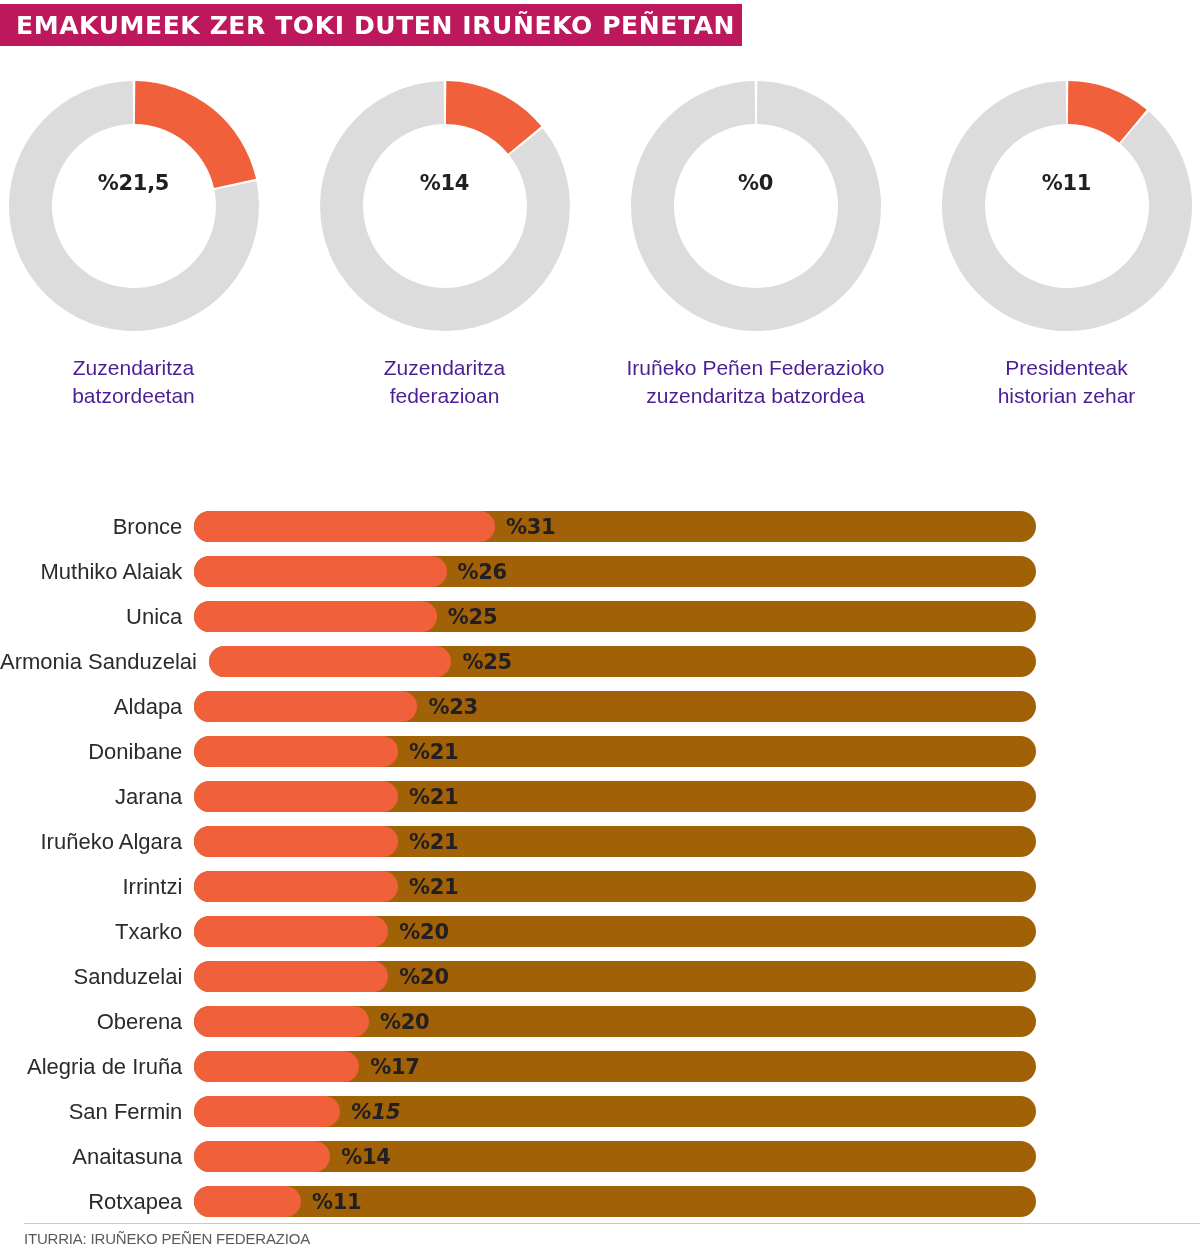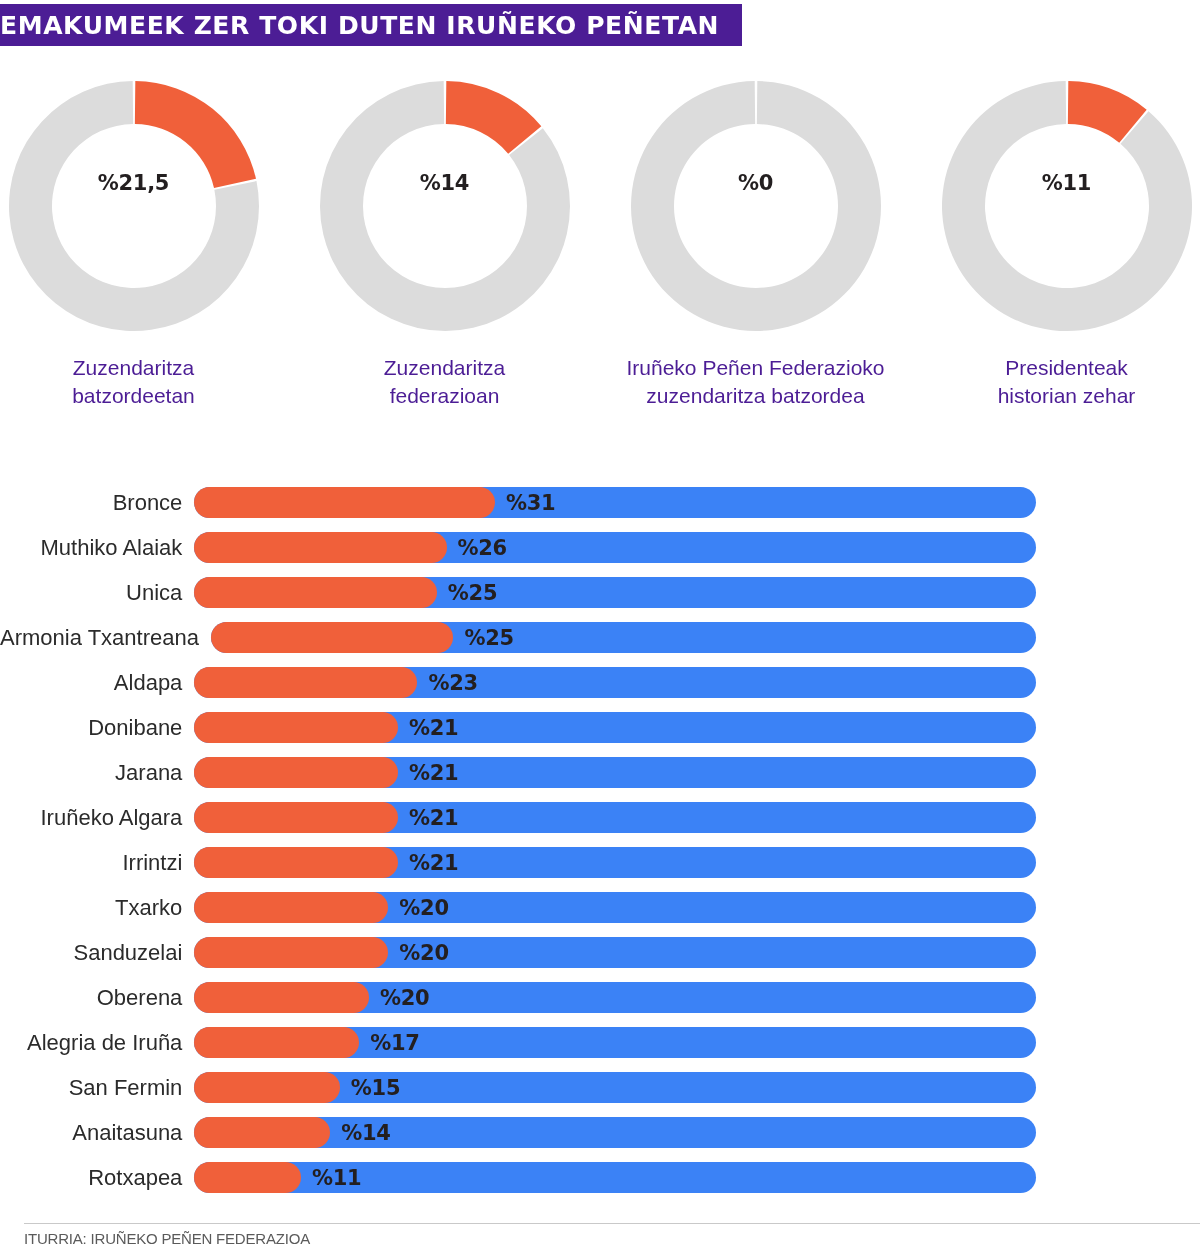--- a/index.html
+++ b/index.html
@@ -14,23 +14,24 @@
     position: relative;
   }
 
   
   .header-bar {
     position: absolute;
     left: 0;
     top: 4px;
     width: 742px;
     height: 42px;
-    background: #4c1d95;
+    background: #be185d;
     display: flex;
     align-items: center;
+    padding-left: 16px;
   }
   .header-title {
     color: #ffffff;
     font-size: 25px;
     font-weight: bold;
     letter-spacing: 0.6px;
     font-family: "DejaVu Sans", sans-serif;
     white-space: nowrap;
   }
 
@@ -76,42 +77,42 @@
     line-height: 1.33;
     color: #4c1d95;
     font-family: "Liberation Sans", sans-serif;
     white-space: pre-line;
   }
 
   
   .bars {
     position: absolute;
     left: 0;
-    top: 480px;
+    top: 504px;
     width: 1036px;
   }
   .bar-row {
     display: flex;
     align-items: center;
     height: 45px;
   }
   .bar-label {
     width: 220px;
     text-align: right;
     padding-right: 12px;
     font-size: 22px;
     color: #2b2b2b;
     white-space: nowrap;
     font-family: "Liberation Sans", sans-serif;
   }
   .bar-track {
     position: relative;
     width: 960px;
     height: 31px;
-    background: #3b82f6;
+    background: #a16207;
     border-radius: 16px;
   }
   .bar-fill {
     position: absolute;
     left: 0;
     top: 0;
     height: 31px;
     background: #F0603A;
     border-radius: 16px;
   }
@@ -220,21 +221,21 @@
       </div>
     </div>
     <div class="bar-row">
       <div class="bar-label">Unica</div>
       <div class="bar-track">
         <div class="bar-fill" style="width: 242.5px;"></div>
         <div class="bar-value" style="left: 253.5px;">%25</div>
       </div>
     </div>
     <div class="bar-row">
-      <div class="bar-label">Armonia Txantreana</div>
+      <div class="bar-label">Armonia Sanduzelai</div>
       <div class="bar-track">
         <div class="bar-fill" style="width: 242.5px;"></div>
         <div class="bar-value" style="left: 253.5px;">%25</div>
       </div>
     </div>
     <div class="bar-row">
       <div class="bar-label">Aldapa</div>
       <div class="bar-track">
         <div class="bar-fill" style="width: 223.1px;"></div>
         <div class="bar-value" style="left: 234.1px;">%23</div>
@@ -293,21 +294,21 @@
       <div class="bar-label">Alegria de Iruña</div>
       <div class="bar-track">
         <div class="bar-fill" style="width: 164.9px;"></div>
         <div class="bar-value" style="left: 175.9px;">%17</div>
       </div>
     </div>
     <div class="bar-row">
       <div class="bar-label">San Fermin</div>
       <div class="bar-track">
         <div class="bar-fill" style="width: 145.5px;"></div>
-        <div class="bar-value" style="left: 156.5px;">%15</div>
+        <div class="bar-value" style="left: 156.5px; font-style: italic;">%15</div>
       </div>
     </div>
     <div class="bar-row">
       <div class="bar-label">Anaitasuna</div>
       <div class="bar-track">
         <div class="bar-fill" style="width: 135.8px;"></div>
         <div class="bar-value" style="left: 146.8px;">%14</div>
       </div>
     </div>
     <div class="bar-row">

